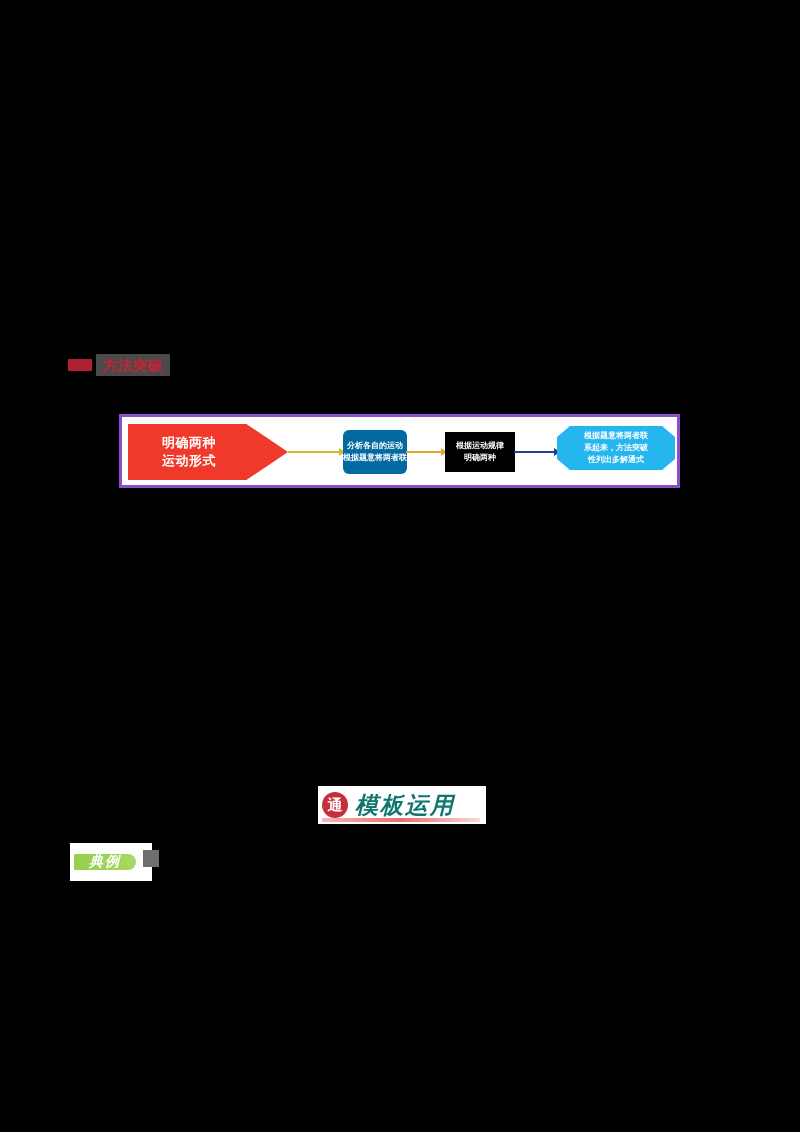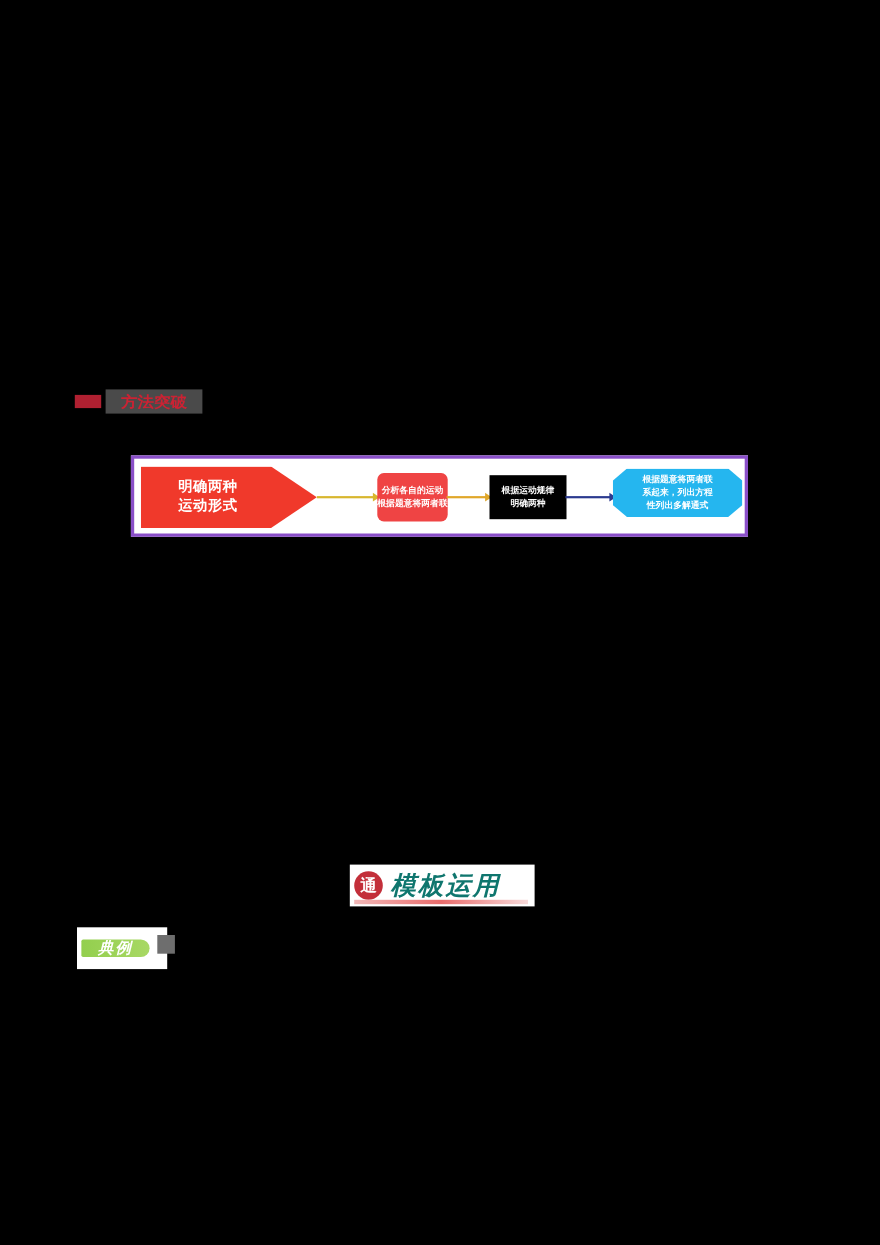--- a/index.html
+++ b/index.html
@@ -33,21 +33,21 @@
   .heading-marker {
     width: 24px;
     height: 12px;
     background: #b02031;
     margin-right: 4px;
     flex: none;
   }
   .heading-redaction {
     position: relative;
     height: 22px;
-    width: 88px;
+    width: 74px;
     background: #4a4a4a;
     overflow: hidden;
     display: flex;
     align-items: center;
     justify-content: center;
   }
   .heading-redaction .htext {
     font-size: 15px;
     font-weight: bold;
     color: #cc2233;
@@ -126,21 +126,21 @@
   .conn-2 { left: 281px; width: 40px; background: #e0a72a; color: #e0a72a; }
   .conn-3 { left: 389px; width: 45px; background: #2b3a8f; color: #2b3a8f; }
 
   
   .node-yellow {
     position: absolute;
     left: 218px;
     top: 10px;
     width: 64px;
     height: 44px;
-    background: #ef4444;
+    background: #0369a1;
     border-radius: 6px;
     display: flex;
     flex-direction: column;
     align-items: center;
     justify-content: center;
   }
   .node-yellow .line {
     color: #ffffff;
     font-size: 8px;
     font-weight: bold;
@@ -307,21 +307,21 @@
 
       <div class="node-green">
         <span class="line">根据运动规律</span>
         <span class="line">明确两种</span>
       </div>
 
       <div class="conn conn-3"></div>
 
       <div class="node-blue">
         <span class="line">根据题意将两者联</span>
-        <span class="line">系起来，列出方程</span>
+        <span class="line">系起来，方法突破</span>
         <span class="line">性列出多解通式</span>
       </div>
 
     </div>
   </div>
 
   <div class="moban">
     <span class="moban-badge">通</span>
     <span class="moban-title">模板运用</span>
   </div>

